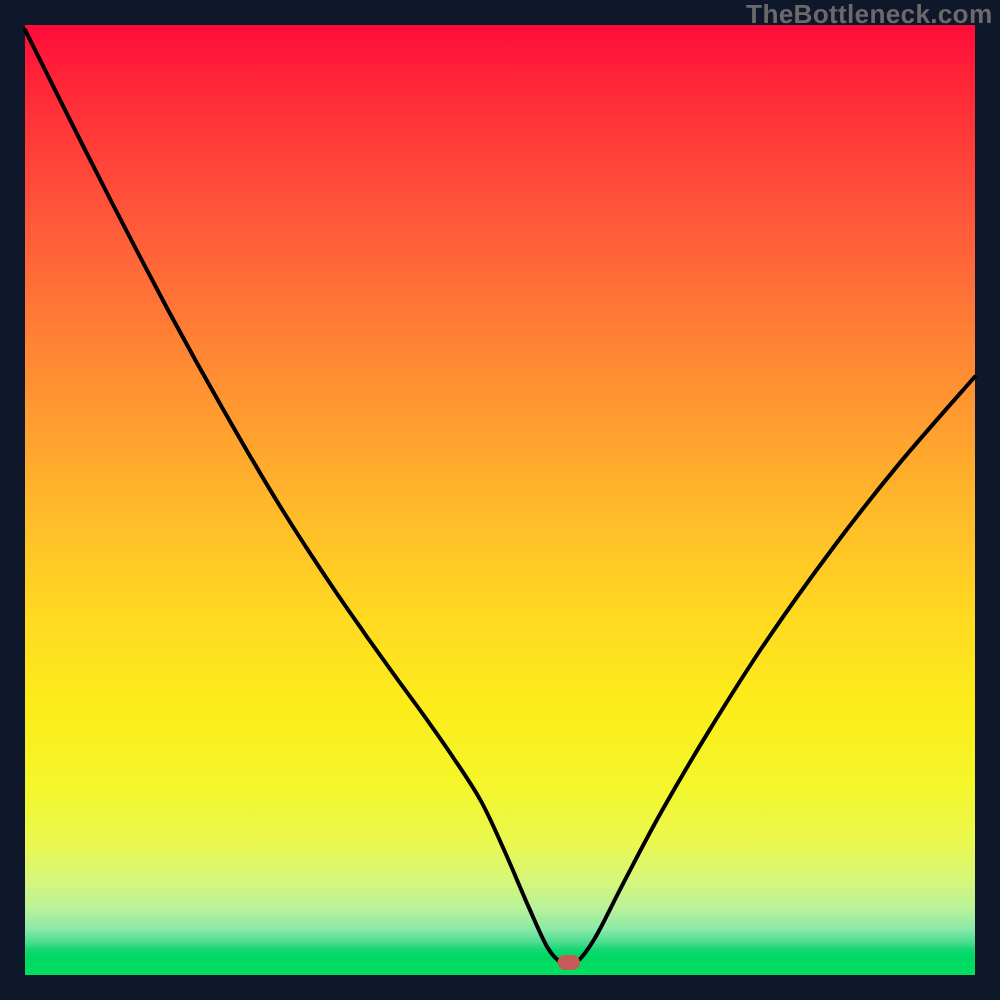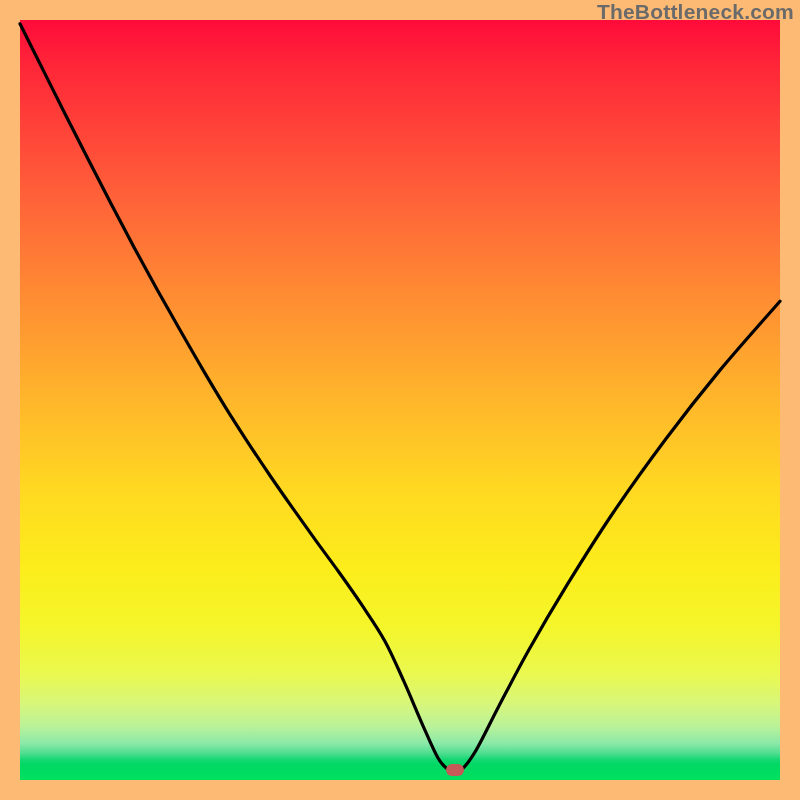--- a/index.html
+++ b/index.html
@@ -8,21 +8,21 @@
     width: 800px;
     height: 800px;
     background: #000;
     overflow: hidden;
     font-family: Arial, Helvetica, sans-serif;
   }
   .frame {
     position: relative;
     width: 800px;
     height: 800px;
-    background: #fdba74;
+    background: #0f172a;
   }
   .plot-area {
     position: absolute;
     left: 20px;
     top: 20px;
     width: 760px;
     height: 760px;
     
     background: linear-gradient(
       to bottom,

